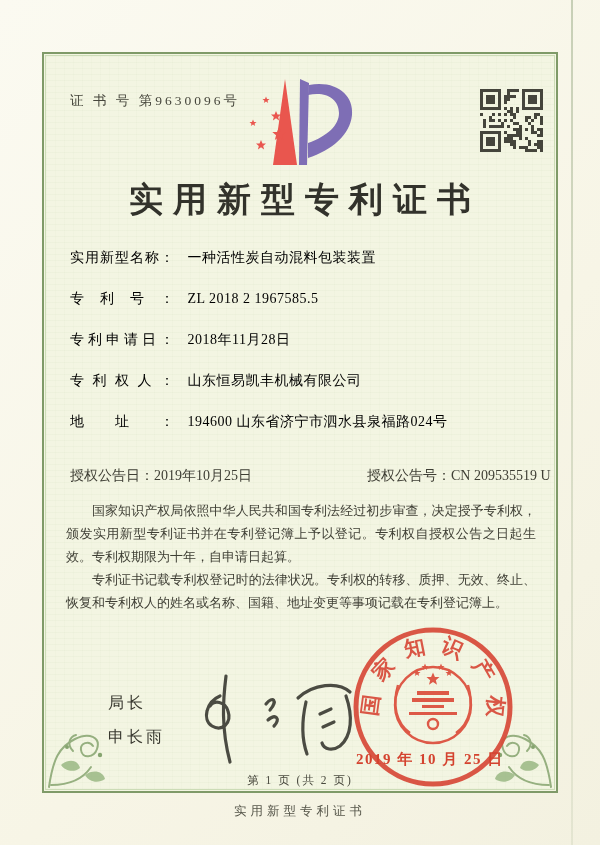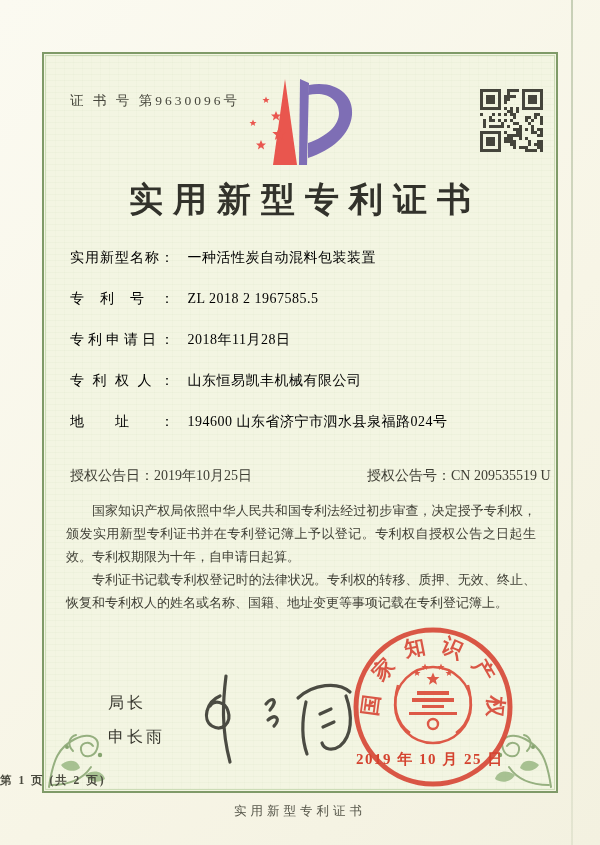--- a/index.html
+++ b/index.html
@@ -35,22 +35,22 @@
   .grant-no{position:absolute;left:256px;top:0;white-space:nowrap;margin-left:41px;}
   .body-text{position:absolute;left:66px;top:499px;width:470px;font-size:13px;line-height:23px;
     text-align:justify;color:#3f3f35;}
   .body-text p{margin:0;text-indent:2em;}
   .signer-title{position:absolute;left:108px;top:693px;font-size:16px;letter-spacing:3px;color:#38382f;}
   .signer-name{position:absolute;left:108px;top:727px;font-size:16px;letter-spacing:3px;color:#38382f;}
   .signature{position:absolute;left:186px;top:666px;width:184px;height:114px;}
   .seal{position:absolute;left:349px;top:623px;width:168px;height:168px;opacity:.93;}
   .seal-date{position:absolute;left:356px;top:750px;font-size:15px;font-weight:700;
     color:#d4432f;letter-spacing:1.5px;white-space:nowrap;}
-  .page-no{position:absolute;left:0;right:0;top:773px;text-align:left;
-    font-size:11.5px;letter-spacing:2px;color:#4a4a3f;font-weight:bold;}
+  .page-no{position:absolute;left:0;right:0;top:773px;text-align:center;
+    font-size:11.5px;letter-spacing:2px;color:#4a4a3f;}
   .back-note{position:absolute;left:0;right:0;top:803px;text-align:center;
     font-size:12.5px;letter-spacing:4px;color:#56564a;}
 </style>
 </head>
 <body>
 
 <div class="scan-edge"></div>
 
 <div class="frame">
   <div class="frame-inner"></div>

